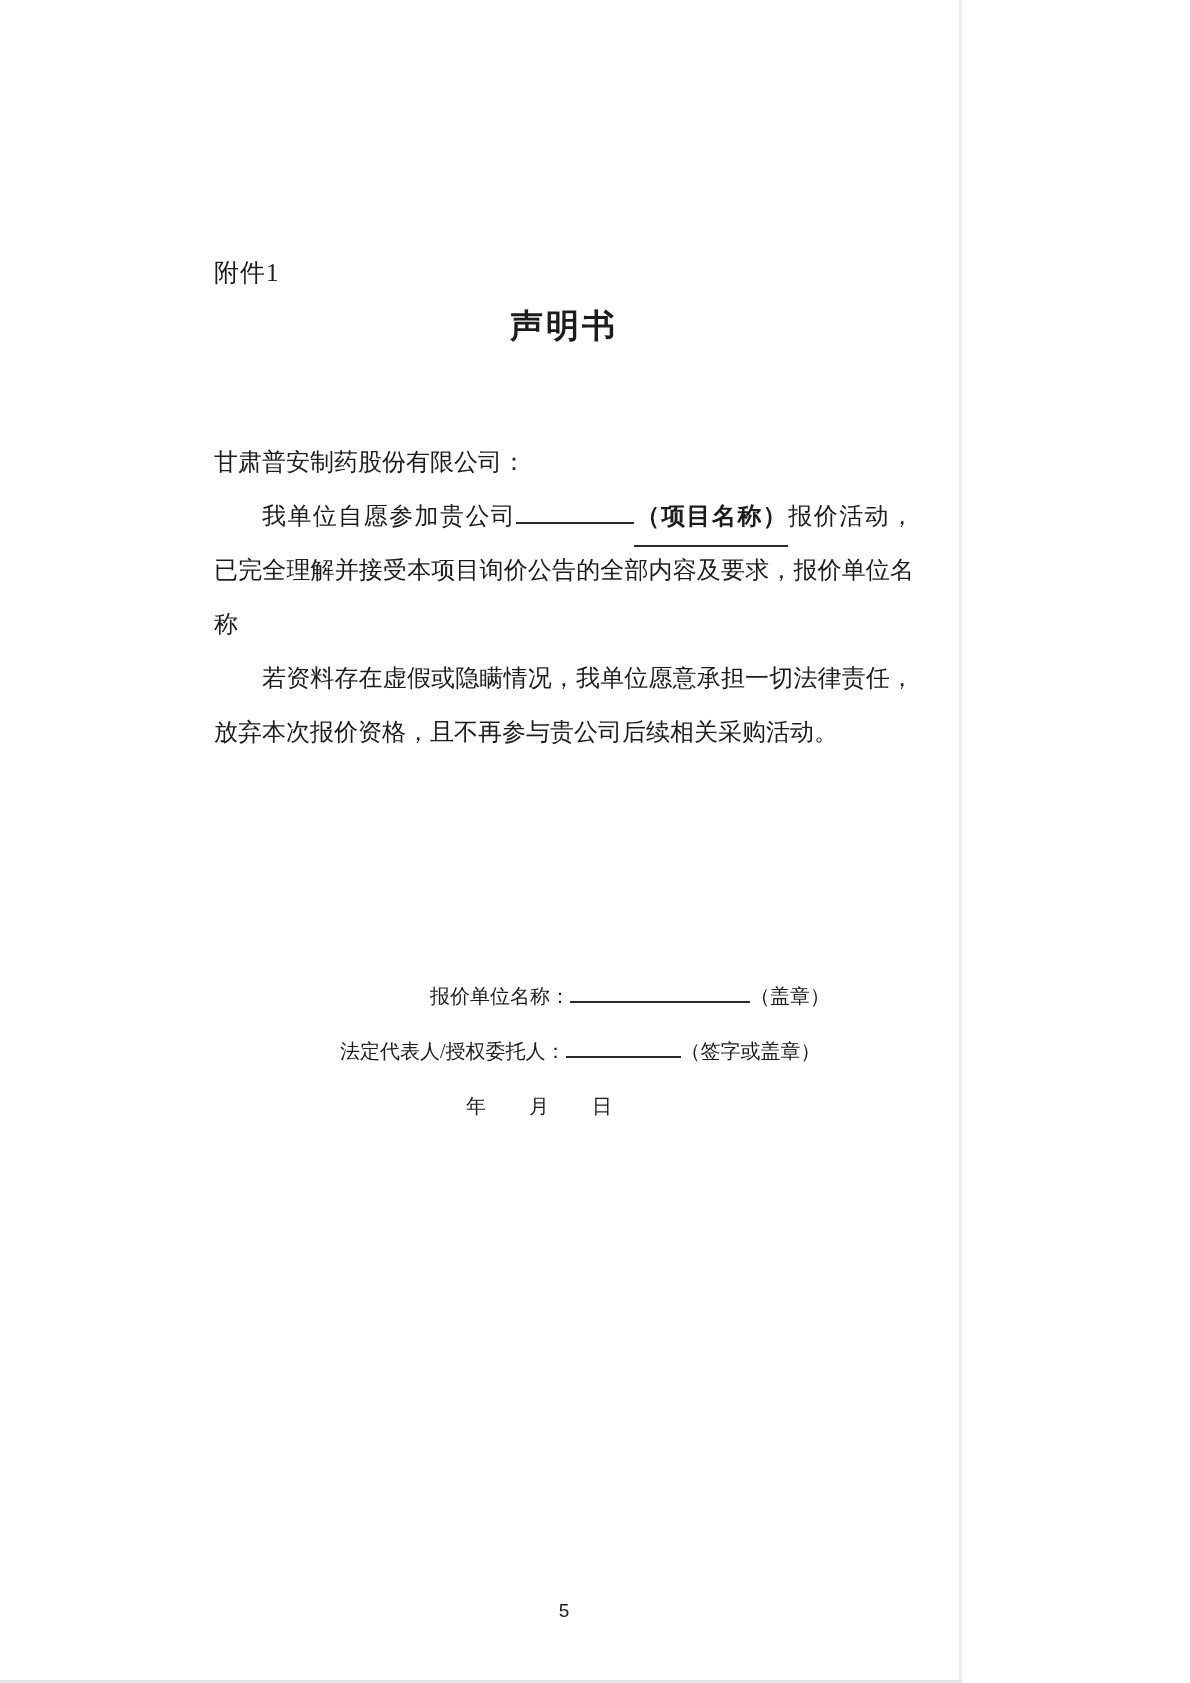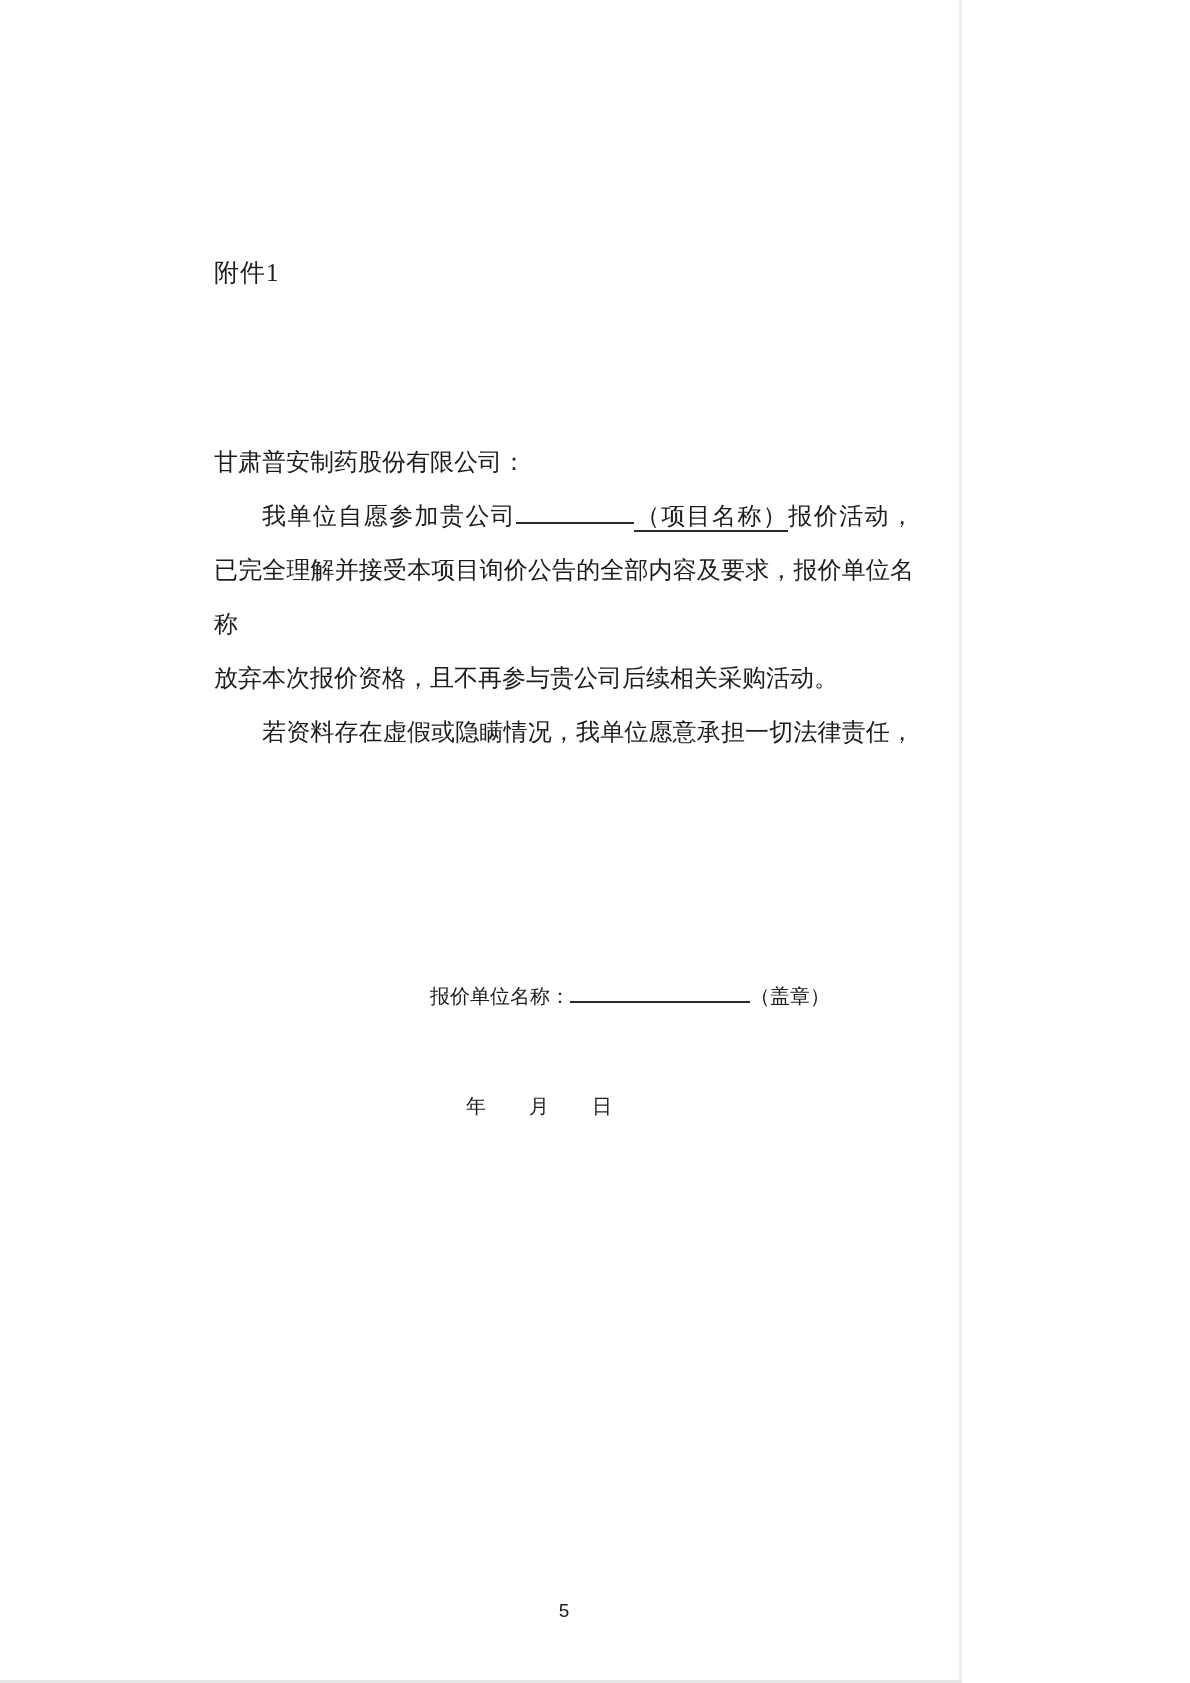--- a/index.html
+++ b/index.html
@@ -62,21 +62,22 @@
   }
   .blank {
     display: inline-block;
     width: 118px;
     height: 1em;
     border-bottom: 2px solid #2a2a2a;
     vertical-align: baseline;
   }
   .u-line {
     border-bottom: 2px solid #2a2a2a;
-    padding-bottom: 1px;
+    padding-bottom: 16px;
+    font-weight: bold;
   }
   .sig-line {
     position: absolute;
     font-size: 20px;
     line-height: 32px;
     white-space: nowrap;
   }
   .sig-company { left: 430px; top: 980px; }
   .sig-rep     { left: 340px; top: 1035px; }
   .sig-date    { left: 466px; top: 1090px; letter-spacing: 1px; }
@@ -114,44 +115,48 @@
     transform: rotate(10deg);
   }
 </style>
 </head>
 <body>
 
 <div class="page">
 
   <div class="attachment">附件1</div>
 
+  <div class="doc-title">声明书</div>
 
   <div class="body-text">
 
     <div class="line">甘肃普安制药股份有限公司：</div>
 
     <div class="line fill ind">
       <span>我单位自愿参加贵公司</span><span class="blank"></span><span class="u-line">（项目名称）</span><span>报价活动，</span>
     </div>
 
     <div class="line fill">已完全理解并接受本项目询价公告的全部内容及要求，报价单位名称</div>
 
 
 
 
+    <div class="line fill ind">若资料存在虚假或隐瞒情况，我单位愿意承担一切法律责任，</div>
+
     <div class="line">放弃本次报价资格，且不再参与贵公司后续相关采购活动。</div>
-
-    <div class="line fill ind">若资料存在虚假或隐瞒情况，我单位愿意承担一切法律责任，</div>
 
   </div>
 
   <div class="sig-line sig-company">
     <span>报价单位名称：</span><span class="sig-blank-company"></span><span>（盖章）</span>
   </div>
 
+  <div class="sig-line sig-rep">
+    <span>法定代表人/授权委托人：</span><span class="sig-blank-rep"></span><span>（签字或盖章）</span>
+  </div>
 
   <div class="sig-line sig-date">年　　月　　日</div>
 
   <div class="page-number">5</div>
 
   <div class="scan-artifact"></div>
 
   <div class="edge-right"></div>
   <div class="edge-bottom"></div>
 

